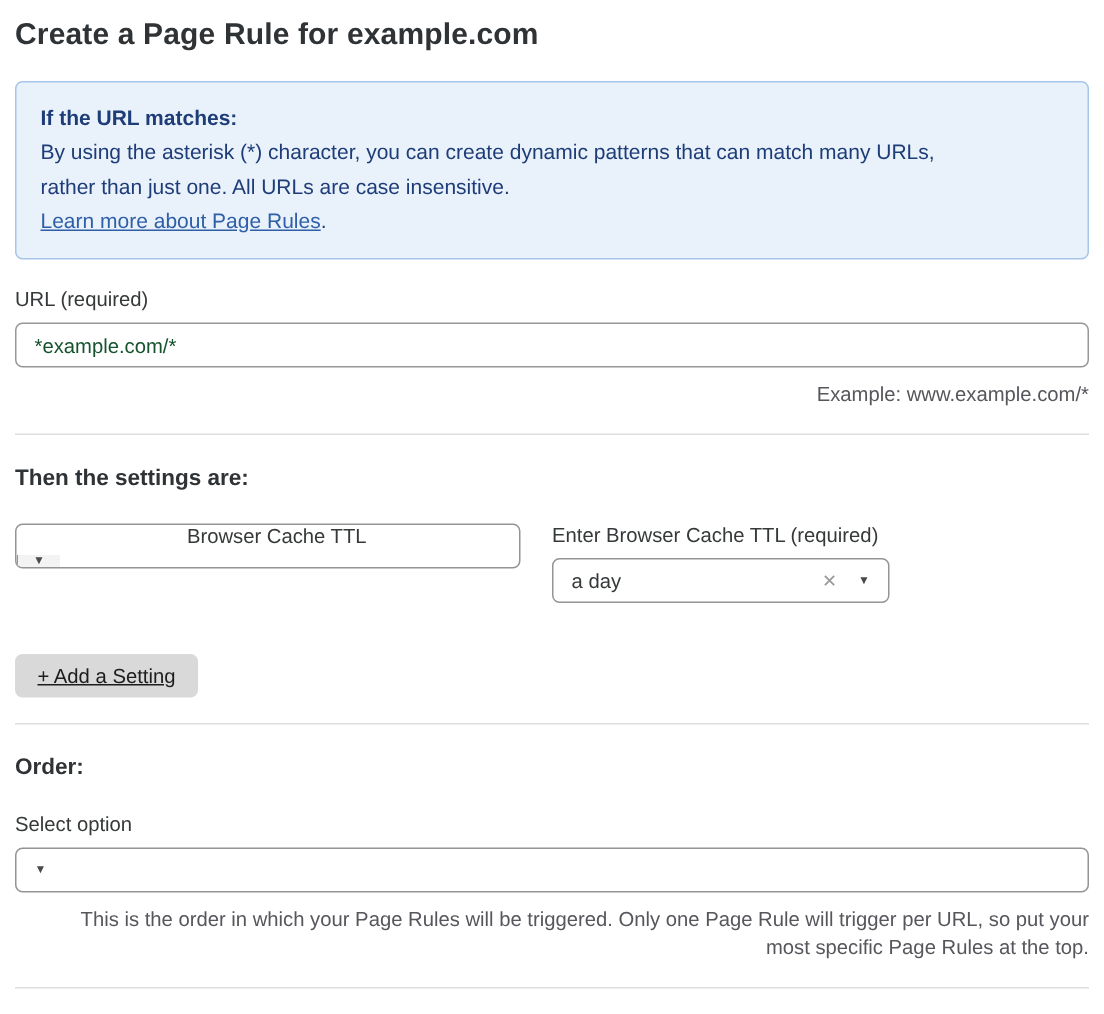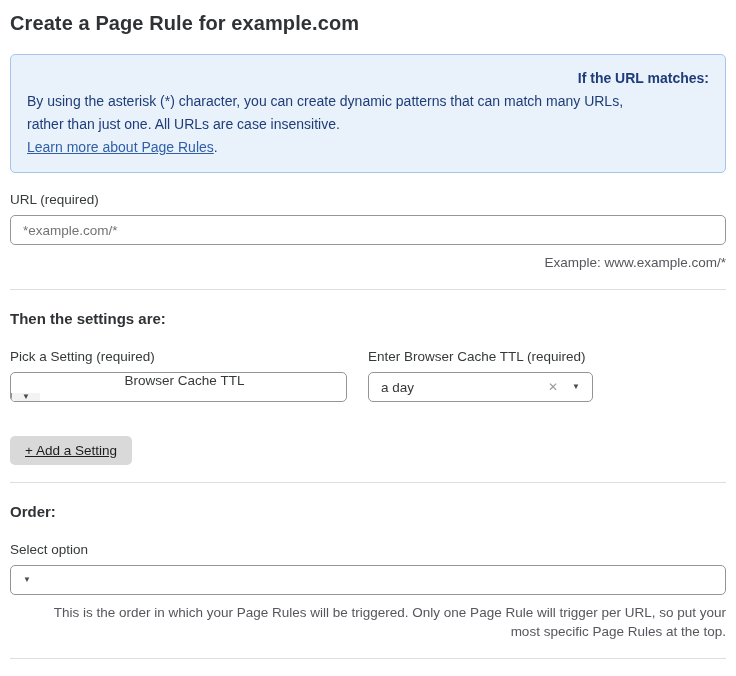--- a/index.html
+++ b/index.html
@@ -22,41 +22,41 @@
   .info-box {
     background: #e9f1fb;
     border: 1px solid #a5c6ea;
     border-radius: 5px;
     padding: 12px 16px 13px 16px;
     color: #1e3d78;
     font-size: 14px;
     line-height: 23px;
     margin-bottom: 19px;
   }
-  .info-heading { font-weight: 700; text-align: right; }
+  .info-heading { font-weight: 700; }
   .info-link {
     color: #2e5fa7;
     text-decoration: underline;
     cursor: pointer;
   }
   label.field-label {
     display: block;
     font-size: 13.5px;
     color: #36393a;
     margin-bottom: 8px;
   }
   input.text-input {
     width: 716px;
     height: 30px;
     border: 1px solid #979797;
     border-radius: 5px;
     padding: 0 12px;
     font-size: 13.5px;
     font-family: "Liberation Sans", sans-serif;
-    color: #737373;
+    color: #14532d;
     outline: none;
   }
   .helper-text {
     color: #56565c;
     font-size: 13.5px;
     margin-top: 8px;
     line-height: 19px;
     text-align: right;
   }
   hr.divider {
@@ -142,21 +142,20 @@
   <input class="text-input" type="text" value="*example.com/*" style="">
   <div class="helper-text">Example: www.example.com/*</div>
 </div>
 
 <hr class="divider">
 
 <h2 class="section-heading">Then the settings are:</h2>
 
 <div class="settings-row">
   <div class="col">
-    <label class="field-label">Pick a Setting (required)</label>
     <div class="dropdown setting-dropdown">
       <span class="dropdown-value">Browser Cache TTL</span>
       <span class="caret-box">
           <span class="caret-glyph">▼</span>
         </span>
     </div>
   </div>
   <div class="col">
     <label class="field-label">Enter Browser Cache TTL (required)</label>
     <div class="dropdown ttl-dropdown">

